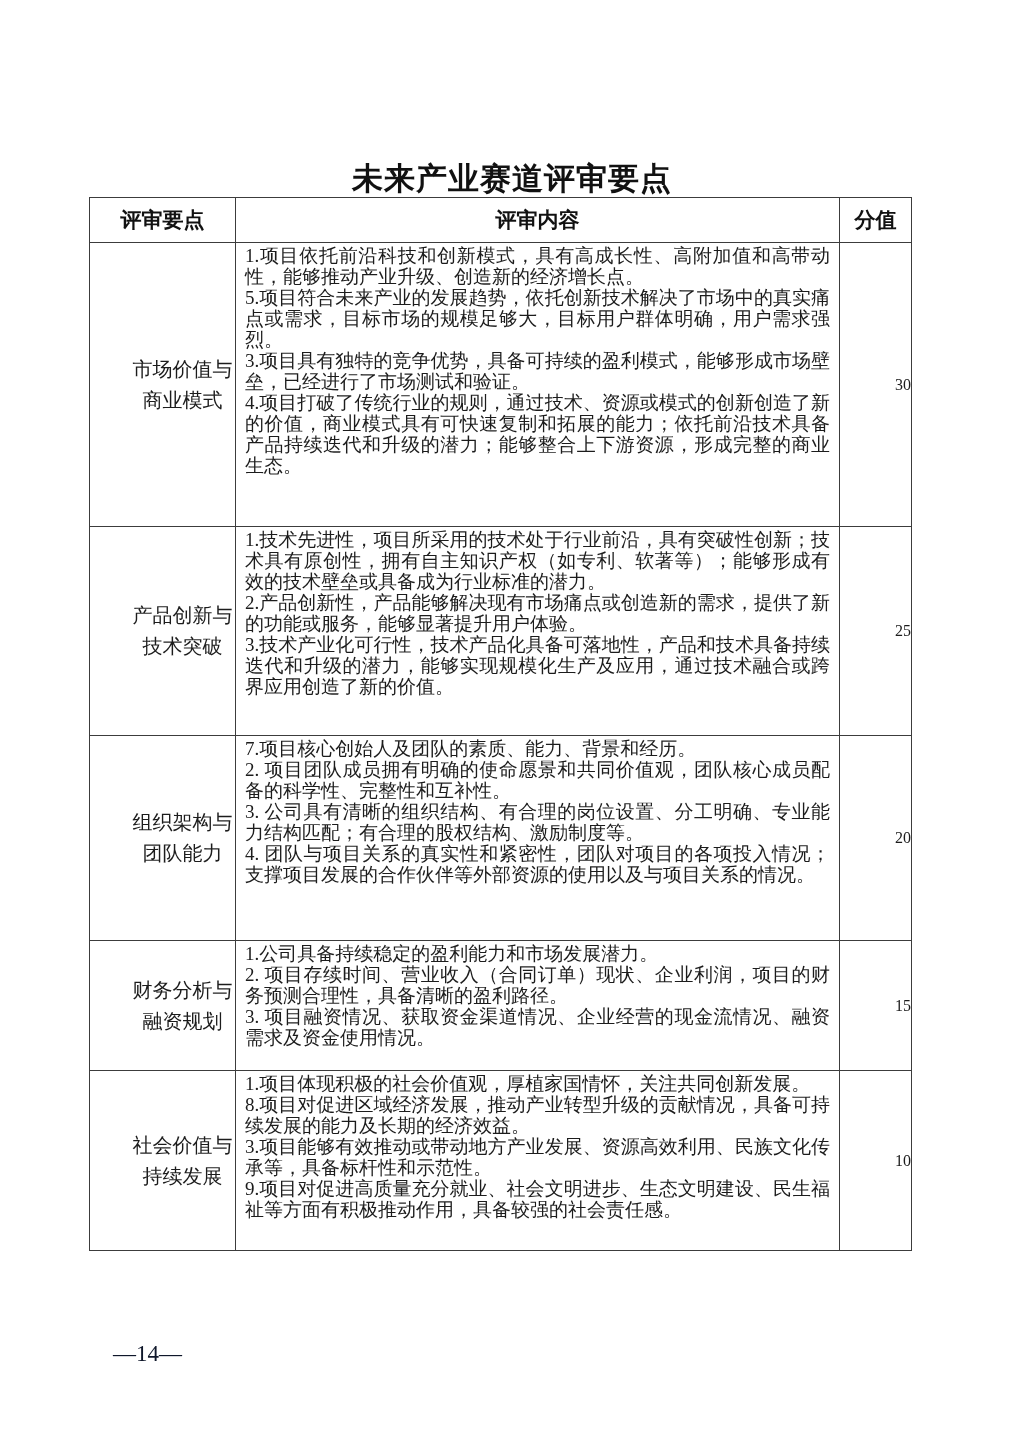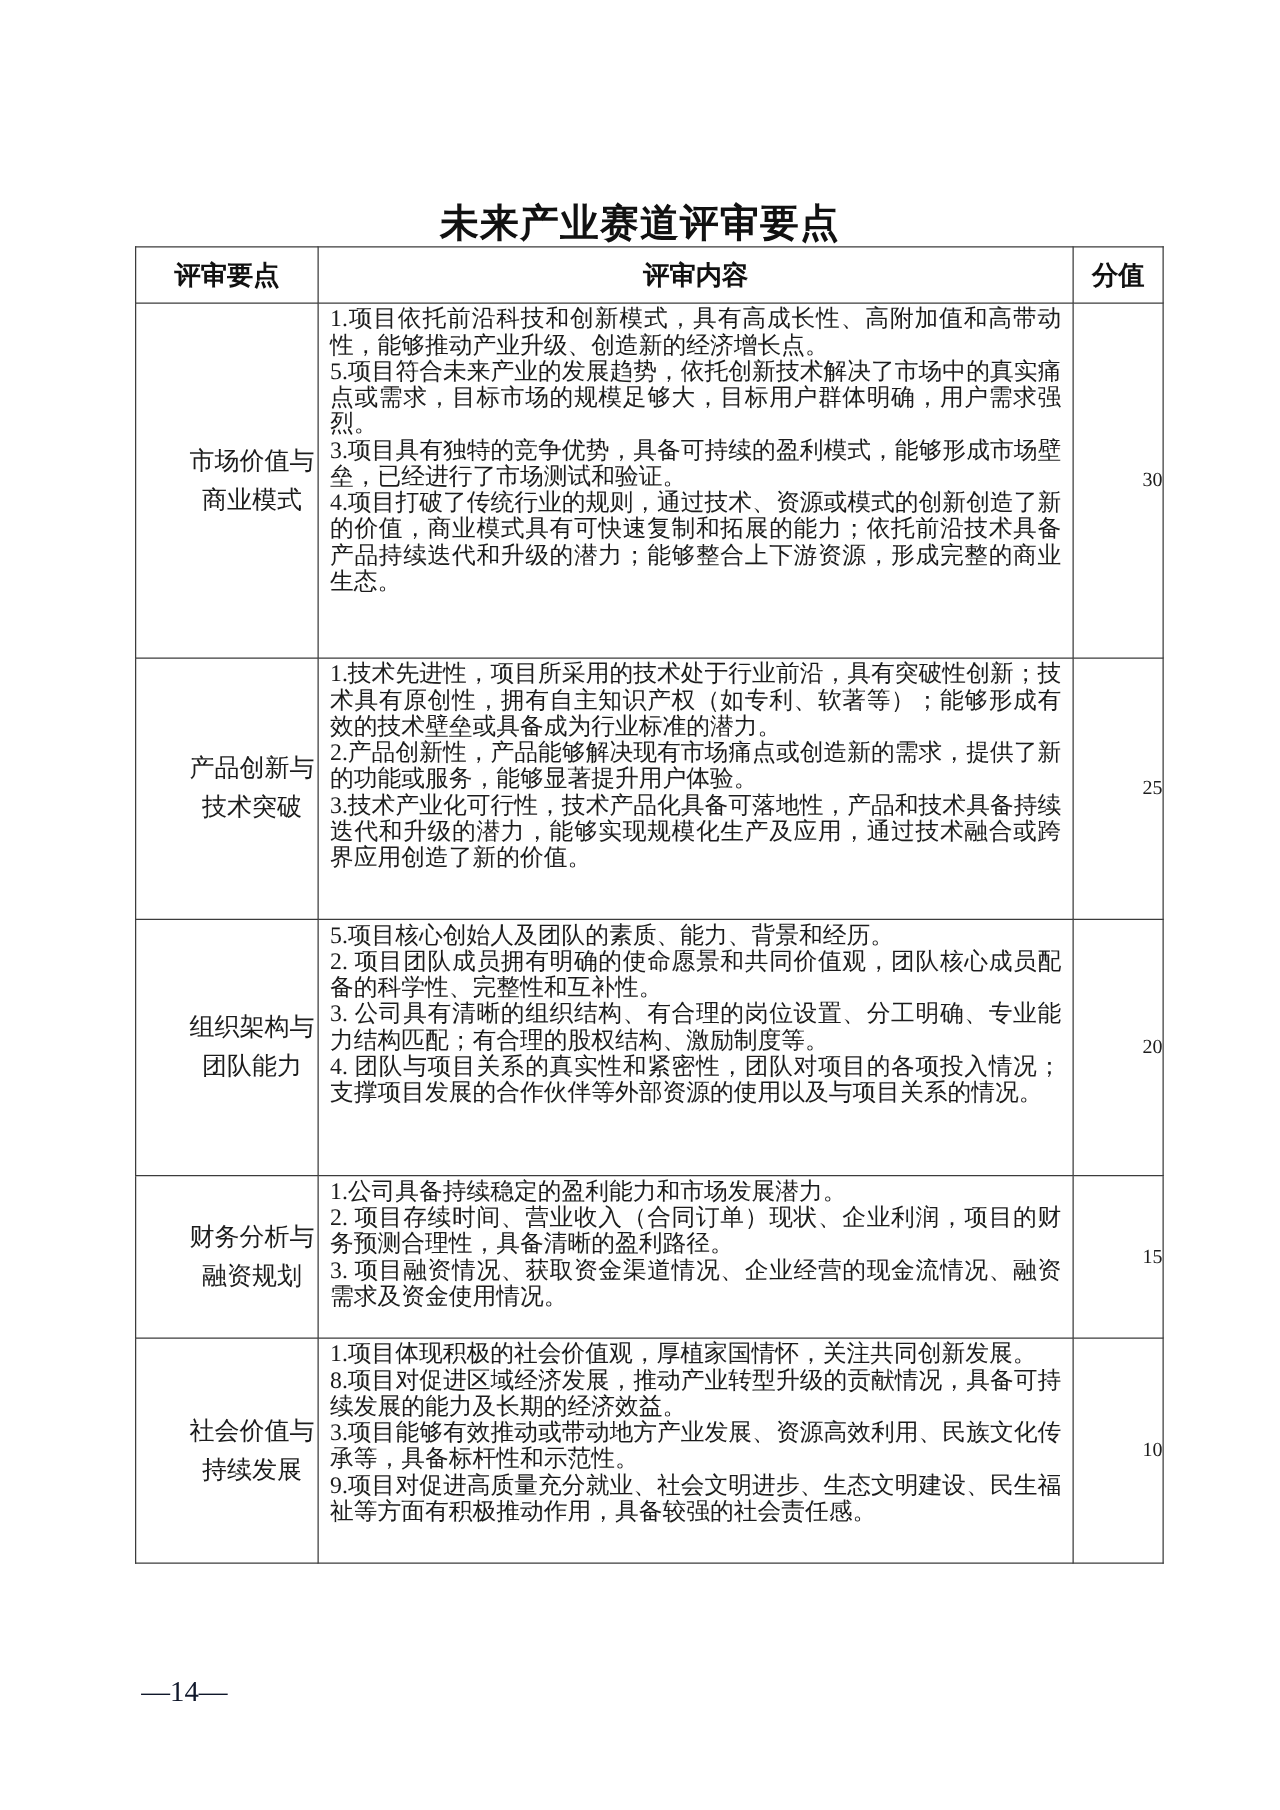--- a/index.html
+++ b/index.html
@@ -22,21 +22,21 @@
     left: 0;
     width: 100%;
     text-align: center;
     font-size: 31px;
     font-weight: bold;
     letter-spacing: 1px;
     color: #111;
   }
   table.review-table {
     position: absolute;
-    left: 108px;
+    left: 89px;
     top: 197px;
     width: 822px;
     border-collapse: collapse;
     table-layout: fixed;
     border-radius: 31px;
   }
   .review-table col.c-point { width: 146px; }
   .review-table col.c-content { width: 604px; }
   .review-table col.c-score { width: 72px; }
   .review-table th, .review-table td {
@@ -129,21 +129,21 @@
           <p>1.技术先进性，项目所采用的技术处于行业前沿，具有突破性创新；技术具有原创性，拥有自主知识产权（如专利、软著等）；能够形成有效的技术壁垒或具备成为行业标准的潜力。</p>
           <p>2.产品创新性，产品能够解决现有市场痛点或创造新的需求，提供了新的功能或服务，能够显著提升用户体验。</p>
           <p>3.技术产业化可行性，技术产品化具备可落地性，产品和技术具备持续迭代和升级的潜力，能够实现规模化生产及应用，通过技术融合或跨界应用创造了新的价值。</p>
         </td>
         <td class="score">25</td>
       </tr>
       <tr class="r2">
         <td class="point">组织架构与
 团队能力</td>
         <td class="content">
-          <p>5.项目核心创始人及团队的素质、能力、背景和经历。</p>
+          <p>7.项目核心创始人及团队的素质、能力、背景和经历。</p>
           <p>2. 项目团队成员拥有明确的使命愿景和共同价值观，团队核心成员配备的科学性、完整性和互补性。</p>
           <p>3. 公司具有清晰的组织结构、有合理的岗位设置、分工明确、专业能力结构匹配；有合理的股权结构、激励制度等。</p>
           <p>4. 团队与项目关系的真实性和紧密性，团队对项目的各项投入情况；支撑项目发展的合作伙伴等外部资源的使用以及与项目关系的情况。</p>
         </td>
         <td class="score">20</td>
       </tr>
       <tr class="r3">
         <td class="point">财务分析与
 融资规划</td>
         <td class="content">

